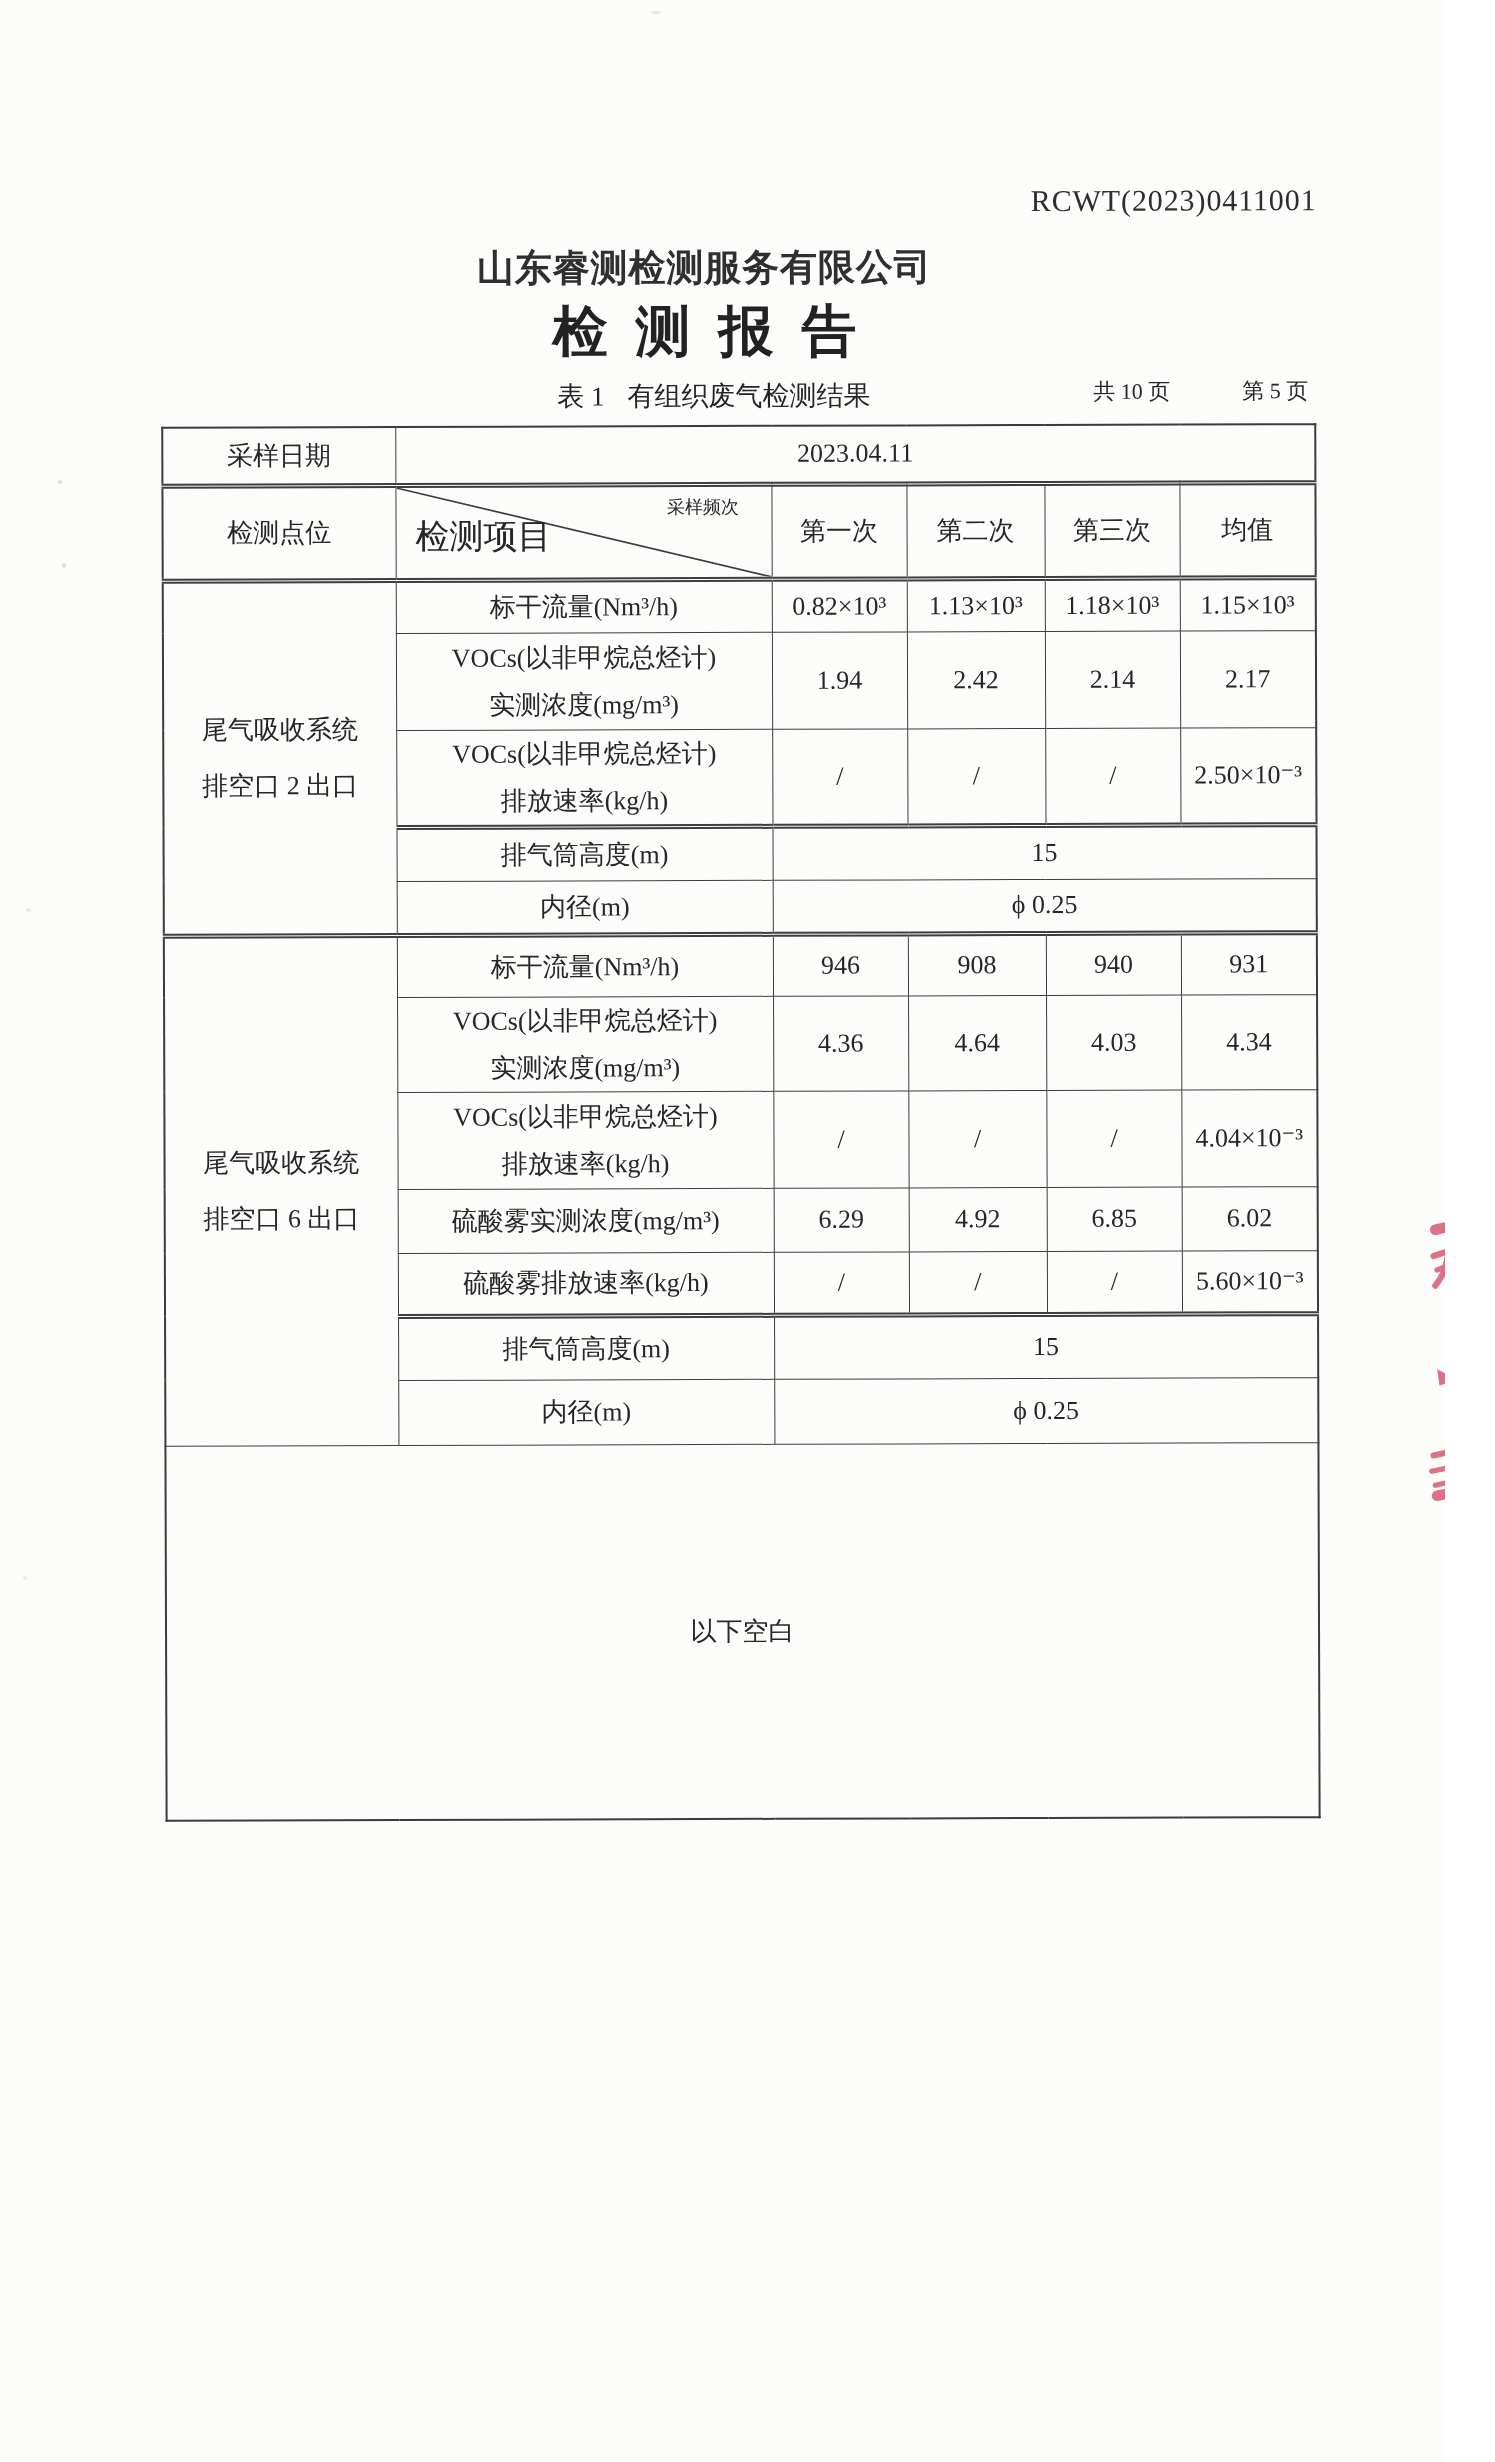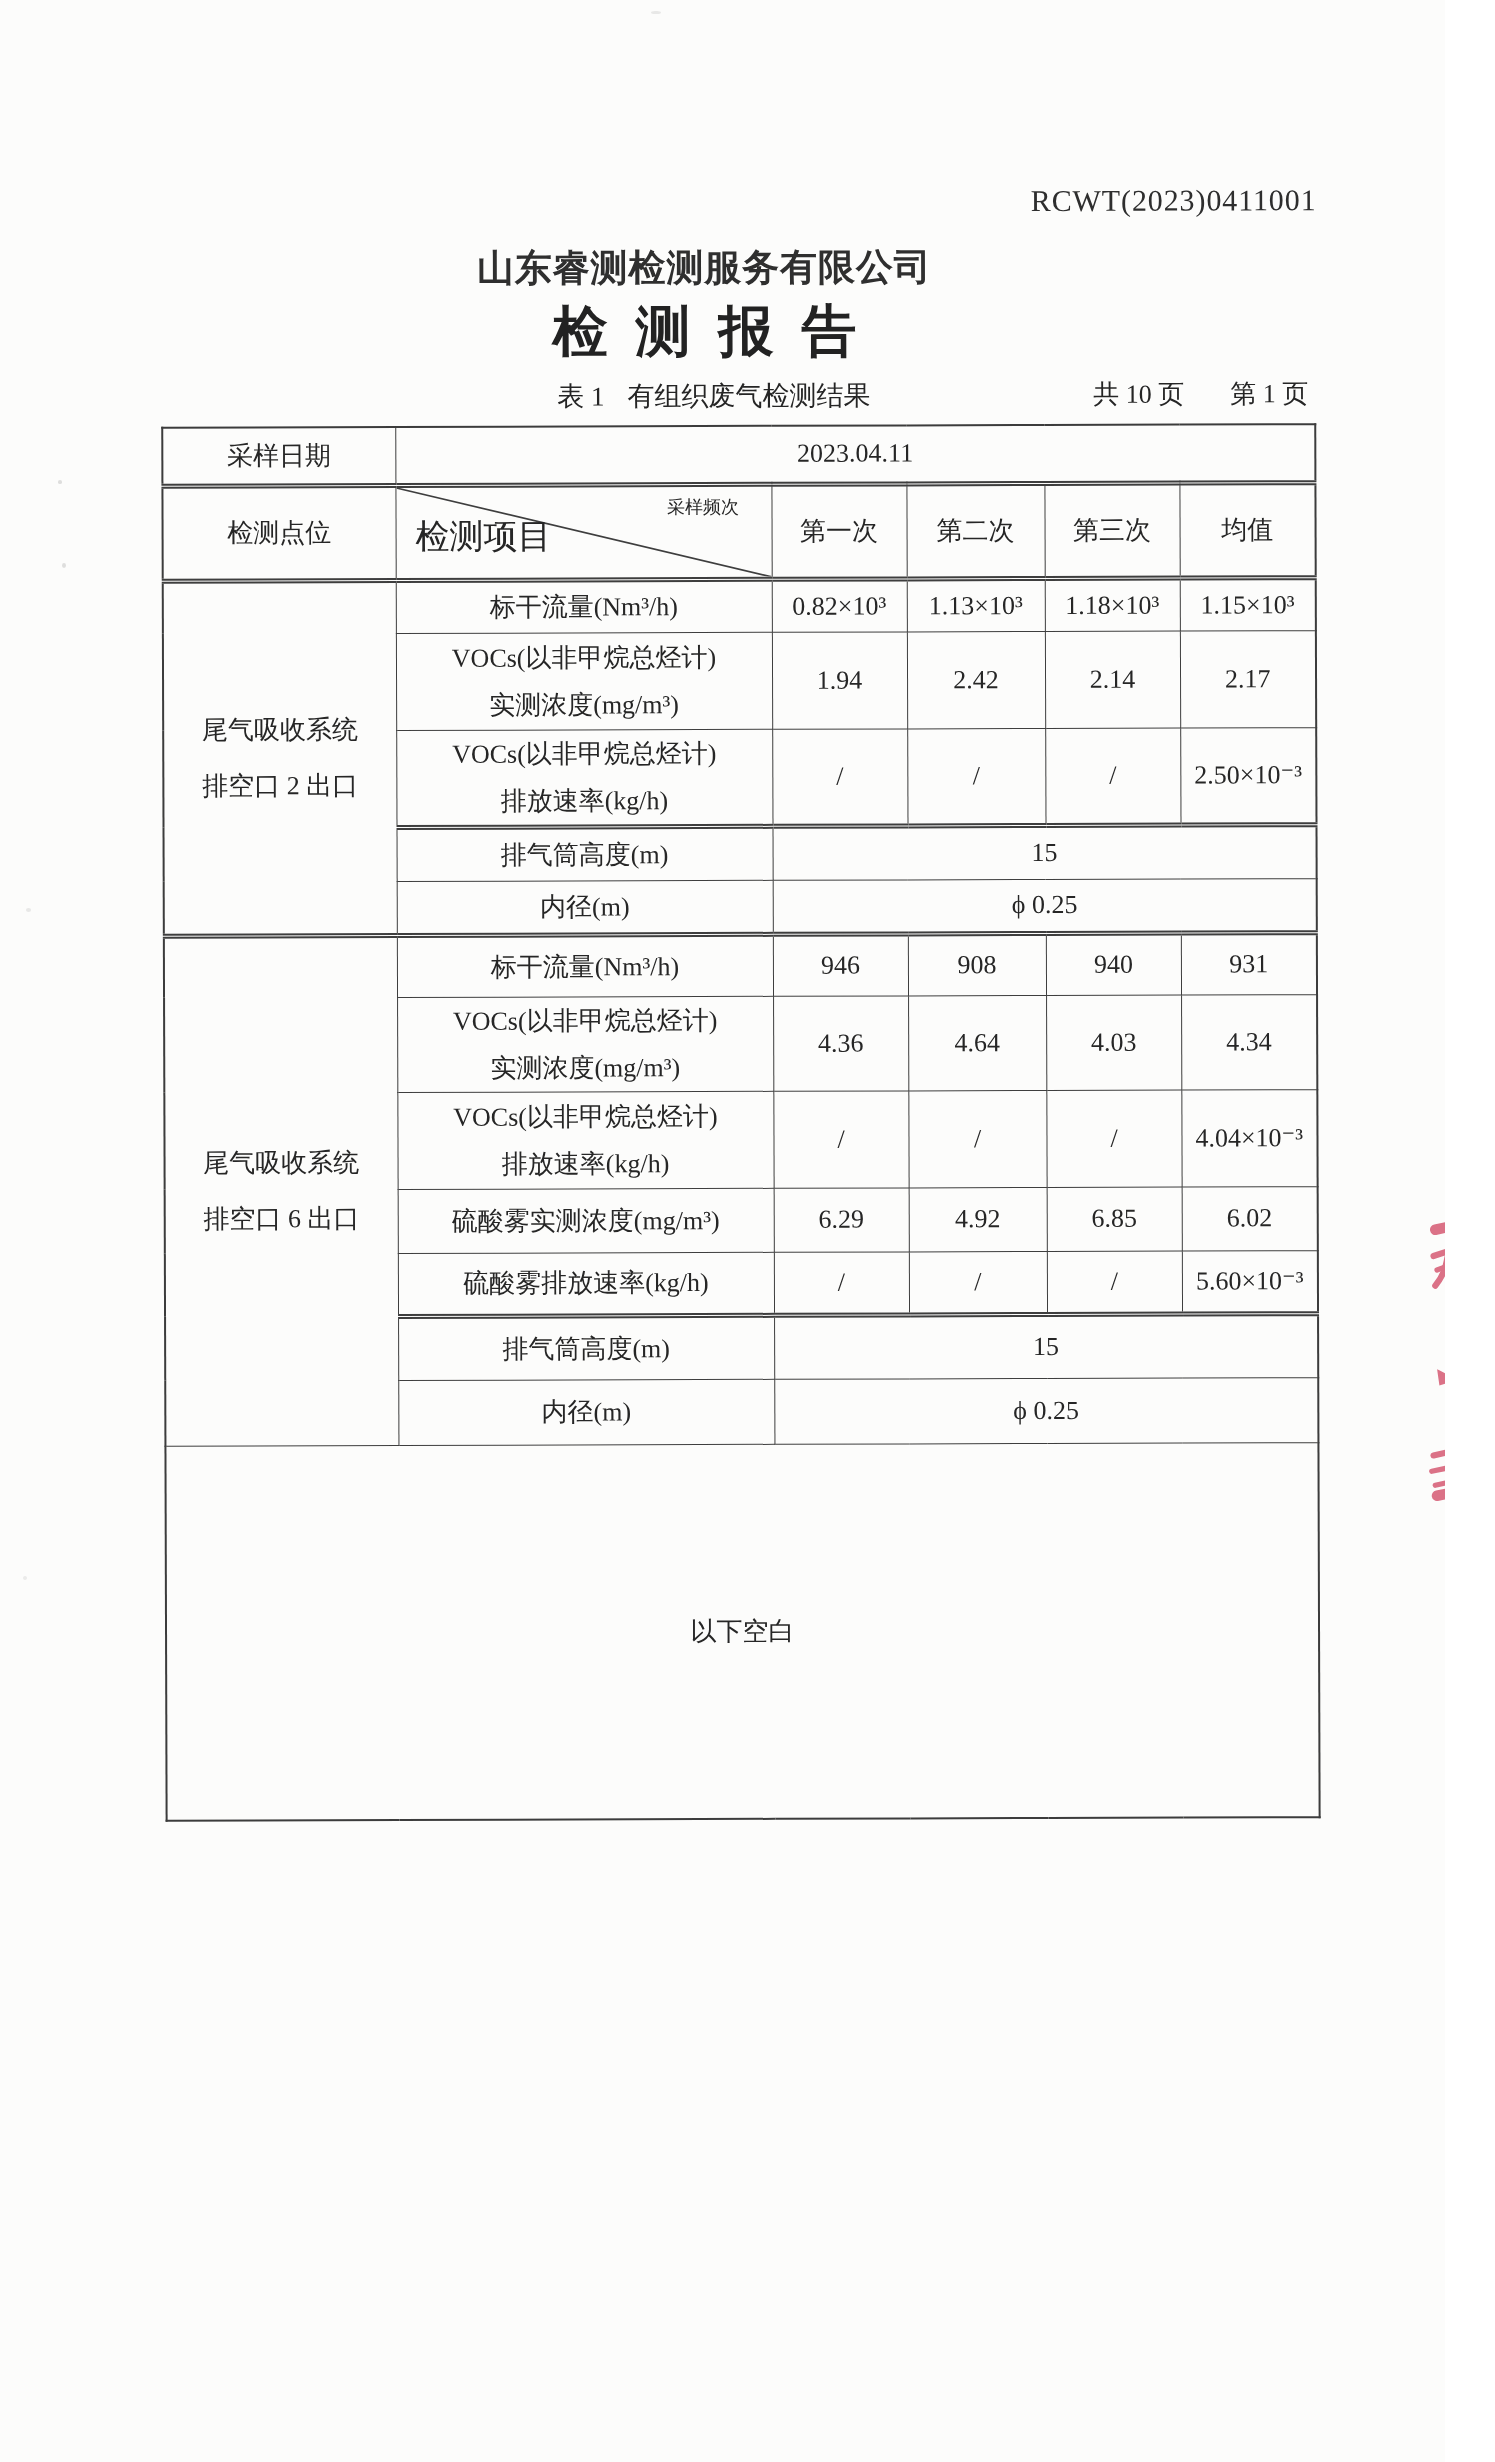--- a/index.html
+++ b/index.html
@@ -7,21 +7,21 @@
     position:relative;width:1445px;height:2462px;background:#fcfcfb;overflow:hidden;
     font-family:"Liberation Serif","DejaVu Serif",serif;color:#262626;
   }
   .tilt{position:absolute;inset:0;transform:rotate(-0.18deg);transform-origin:50% 40%;}
   .report-no{position:absolute;top:185px;left:0;width:1319px;text-align:right;font-size:30px;letter-spacing:0.9px;color:#2e2e2e;}
   .company{position:absolute;top:243px;left:0;right:32px;text-align:center;font-size:37px;font-weight:600;letter-spacing:0.9px;color:#2f2f2f;}
   .title{position:absolute;top:295px;left:0;right:32px;text-align:center;}
   .title span{font-size:55px;font-weight:bold;letter-spacing:28px;margin-right:-28px;color:#222;}
   .caption{position:absolute;top:378px;left:559px;font-size:27px;color:#252525;}
   .caption .cap-pre{margin-right:23px;text-align:right;}
-  .pagination{position:absolute;top:378px;left:1095px;width:215px;font-size:26px;display:flex;justify-content:space-between;color:#252525;}
+  .pagination{position:absolute;top:378px;left:1095px;width:215px;font-size:22px;display:flex;justify-content:space-between;color:#252525;}
 
   table.report{
     position:absolute;left:163px;top:425px;width:1154px;
     border-collapse:collapse;table-layout:fixed;border:2.6px solid #3c3c3c;
   }
   table.report td{
     border:1.8px solid #3e3e3e;text-align:center;vertical-align:middle;
     font-size:26px;padding:0;color:#262626;overflow:hidden;
   }
   tr.dbl td{border-bottom:5.3px double #3e3e3e;}
@@ -49,21 +49,21 @@
   <div class="tilt">
 
     <div class="report-no">RCWT(2023)0411001</div>
     <div class="company">山东睿测检测服务有限公司</div>
     <div class="title"><span>检测报告</span></div>
     <div class="caption">
       <span class="cap-pre">表 1</span><span>有组织废气检测结果</span>
     </div>
     <div class="pagination">
       <span>共 10 页</span>
-      <span>第 1 页</span>
+      <span>第 5 页</span>
     </div>
 
     <table class="report">
       <colgroup>
           <col style="width:233px">
           <col style="width:376px">
           <col style="width:135px">
           <col style="width:138px">
           <col style="width:135px">
           <col style="width:136px">

